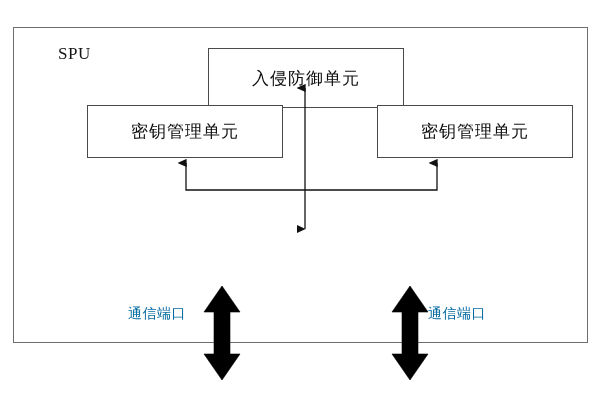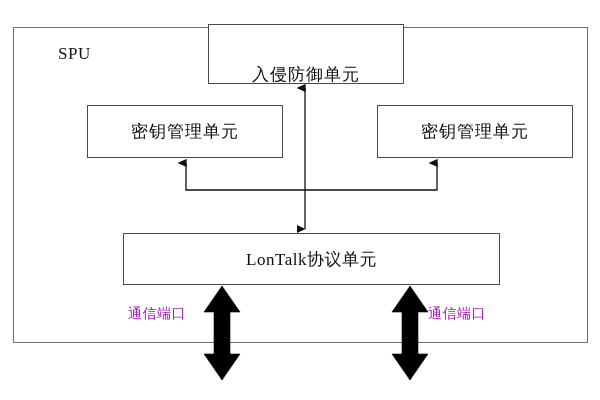--- a/index.html
+++ b/index.html
@@ -50,24 +50,23 @@
     color: #0d0d0d;
     white-space: nowrap;
   }
   .unit-box .unit-label {
     font-size: 17px;
     letter-spacing: 1px;
     line-height: 1;
   }
   #box-ips {
     left: 208px;
-    top: 24px;
+    top: 48px;
     width: 196px;
     height: 60px;
-    align-items: flex-end;
   }
   #box-secupd {
     left: 87px;
     top: 105px;
     width: 196px;
     height: 53px;
   }
   #box-keymgmt {
     left: 333px;
     top: 105px;
@@ -90,21 +89,21 @@
     left: 0;
     top: 0;
     width: 600px;
     height: 400px;
     pointer-events: none;
   }
   
   .port-label {
     position: absolute;
     font-size: 14px;
-    color: #a21caf;
+    color: #0369a1;
     letter-spacing: 0.5px;
     white-space: nowrap;
   }
   #port-label-left {
     left: 128px;
     top: 305px;
   }
   #port-label-right {
     left: 428px;
     top: 305px;
@@ -123,23 +122,20 @@
   </div>
 
   <div class="unit-box" id="box-secupd">
     <span class="unit-label">密钥管理单元</span>
   </div>
 
   <div class="unit-box" id="box-keymgmt">
     <span class="unit-label">密钥管理单元</span>
   </div>
 
-  <div class="unit-box" id="box-lontalk">
-    <span class="unit-label">LonTalk协议单元</span>
-  </div>
 
   <svg id="connectors" viewBox="0 0 600 400">
     <defs>
       <marker id="thin-arrow-up" markerWidth="9" markerHeight="9" refX="4.5" refY="8.4" orient="auto-start-reverse" markerUnits="userSpaceOnUse">
         <path d="M 4.5 0 L 8.6 9 L 0.4 9 Z" fill="#111111"></path>
       </marker>
       <marker id="thin-arrow-down" markerWidth="9" markerHeight="9" refX="4.5" refY="8.4" orient="auto" markerUnits="userSpaceOnUse">
         <path d="M 4.5 9 L 0.4 0 L 8.6 0 Z" fill="#111111"></path>
       </marker>
     </defs>

